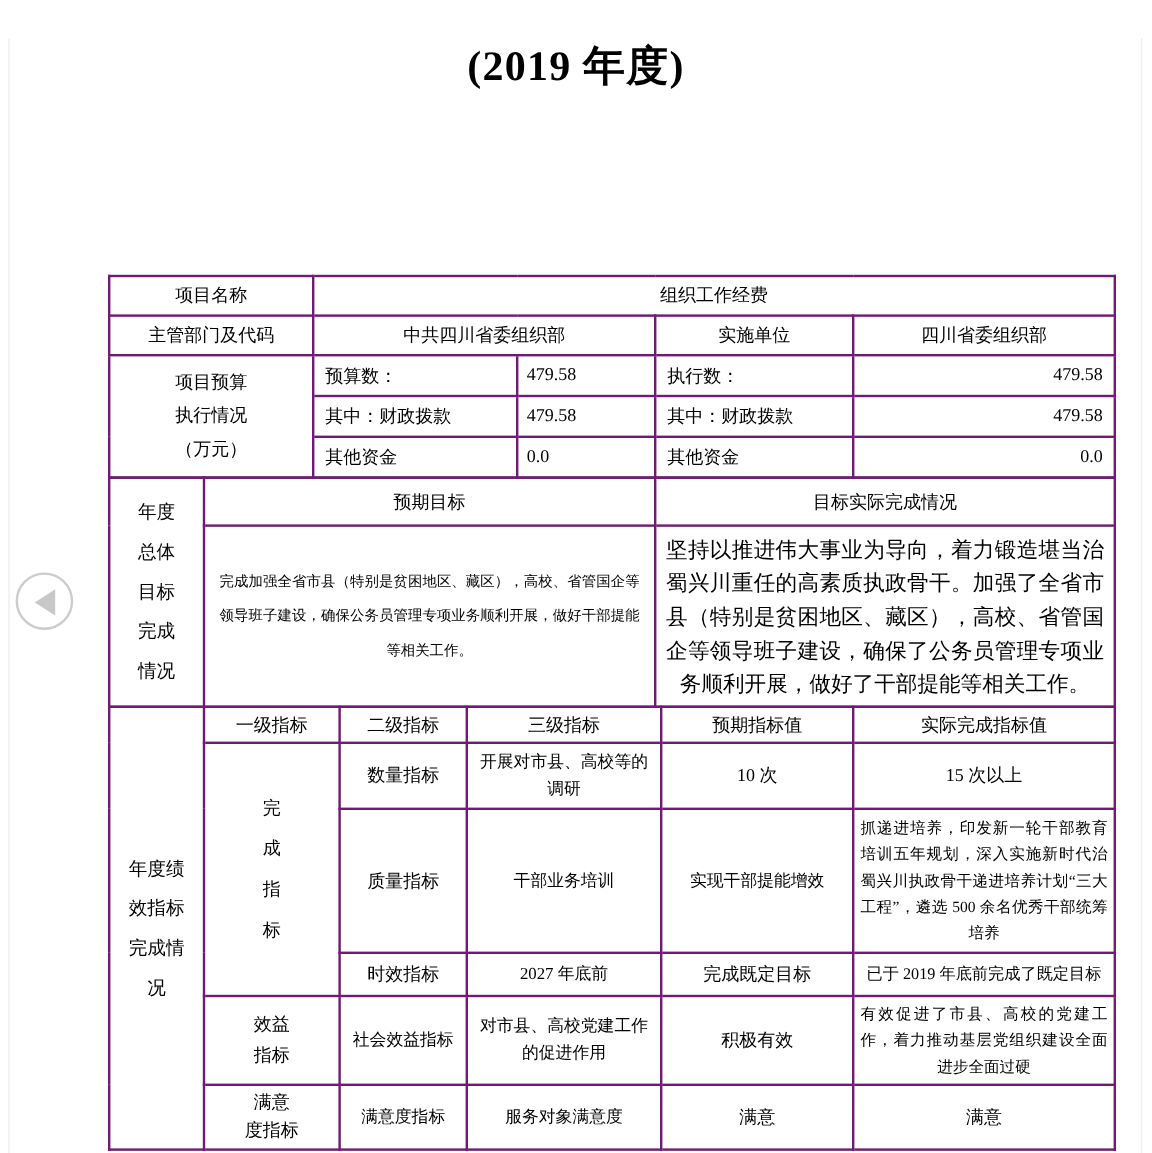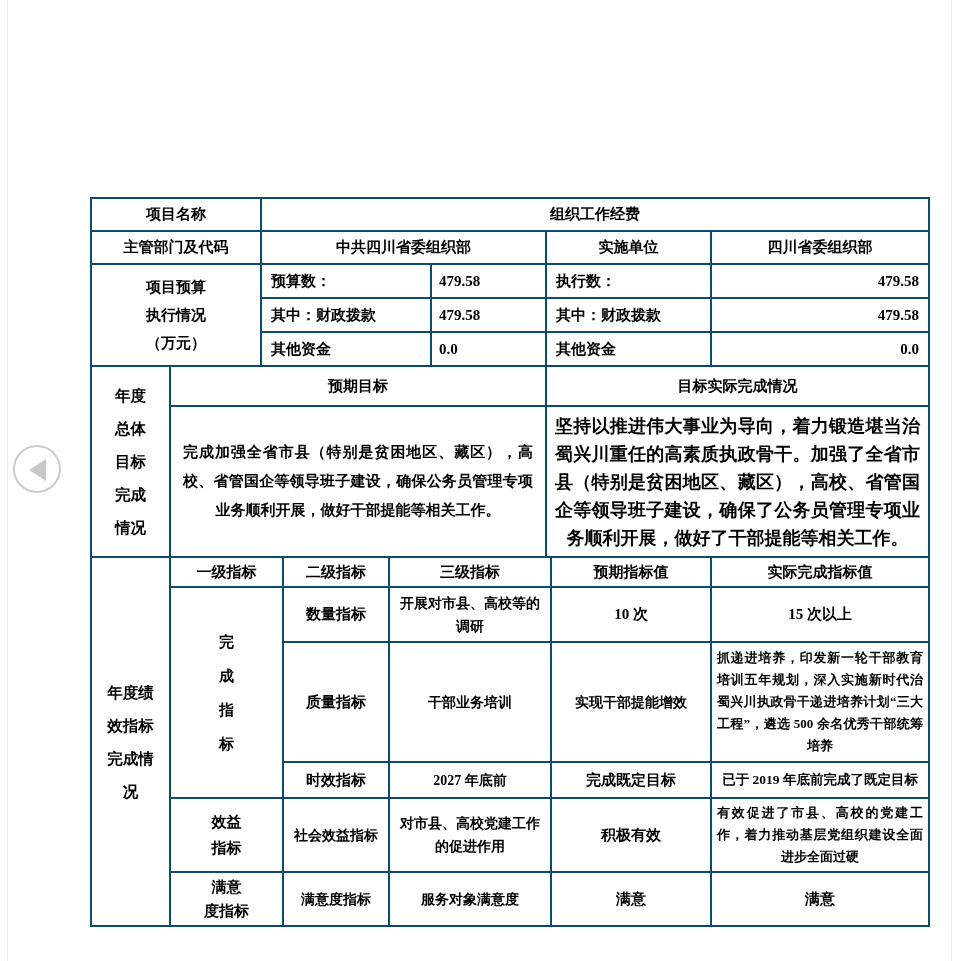--- a/index.html
+++ b/index.html
@@ -10,49 +10,50 @@
   .edge-line { position:absolute; top:0; bottom:0; width:1px; background:#ebebeb; }
   .edge-left { left:7px; }
   .edge-right { right:8px; }
 
   .doc-title { text-align:center; margin-top:52px; font-size:39px; font-weight:bold; letter-spacing:1px; }
   .doc-subtitle { text-align:center; margin-top:32px; font-size:35px; font-weight:bold; letter-spacing:1px; }
 
   .tables { position:absolute; left:90px; top:197px; width:838px; }
   table { border-collapse:collapse; table-layout:fixed; width:838px; }
   .sec2, .sec3 { margin-top:-2px; }
-  td { border:2px solid #0c4a6e; font-weight:bold; text-align:center; vertical-align:middle;
+  td { border:2px solid #701a75; font-weight:normal; text-align:center; vertical-align:middle;
        font-size:15px; padding:2px 4px; overflow:hidden; }
 
   .pre { white-space:pre-line; }
   .lbl-left { text-align:left; padding-left:9px; }
   .val-left { text-align:left; padding-left:7px; }
   .val-right { text-align:right; padding-right:9px; }
 
-  .goal-text { font-size:15px; line-height:29px; text-align:justify; text-align-last:center; padding:4px 12px; }
+  .goal-text { font-size:12px; line-height:29px; text-align:justify; text-align-last:center; padding:4px 12px; }
   .goal-text-r { font-size:18px; line-height:28px; text-align:justify; text-align-last:center; padding:4px 8px; }
   .vert { line-height:34px; }
   .rowlabel-2 { line-height:33px; font-size:15.5px; }
   .rowlabel-3 { line-height:33px; font-size:15.5px; }
   .small-cell { font-size:14px; line-height:23px; }
   .long-text { font-size:13px; line-height:22px; text-align:justify; text-align-last:center; padding:3px 5px; }
 
   .nav-prev { position:absolute; left:13px; top:445px; width:48px; height:48px; border-radius:50%;
               border:2px solid #cccccc; background:#fff; cursor:pointer; }
   .nav-prev .tri { position:absolute; left:14px; top:12px; width:0; height:0;
                    border-top:11px solid transparent; border-bottom:11px solid transparent;
                    border-right:17px solid #c8c8c8; }
 </style>
 </head>
 <body>
 
 <div class="page">
   <div class="edge-line edge-left"></div>
   <div class="edge-line edge-right"></div>
 
+  <div class="doc-subtitle">(2019 年度)</div>
 
   <button class="nav-prev">
     <span class="tri"></span>
   </button>
 
   <div class="tables">
 
     <table class="sec1">
       <colgroup>
           <col style="width:170px">

